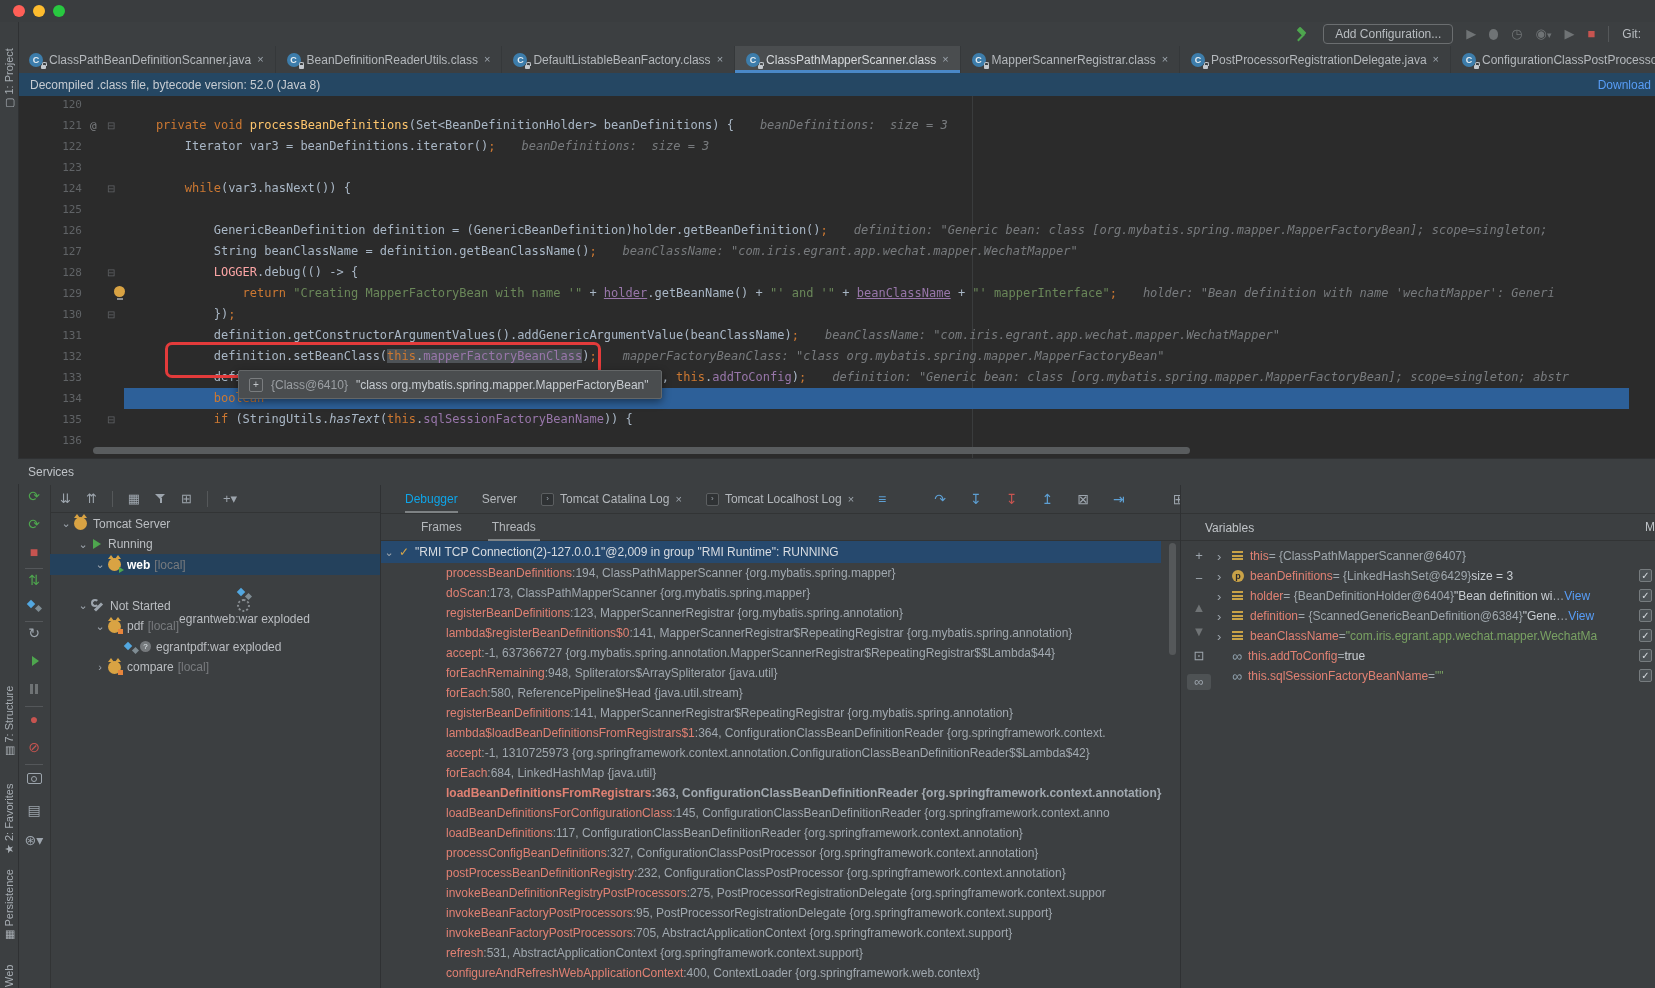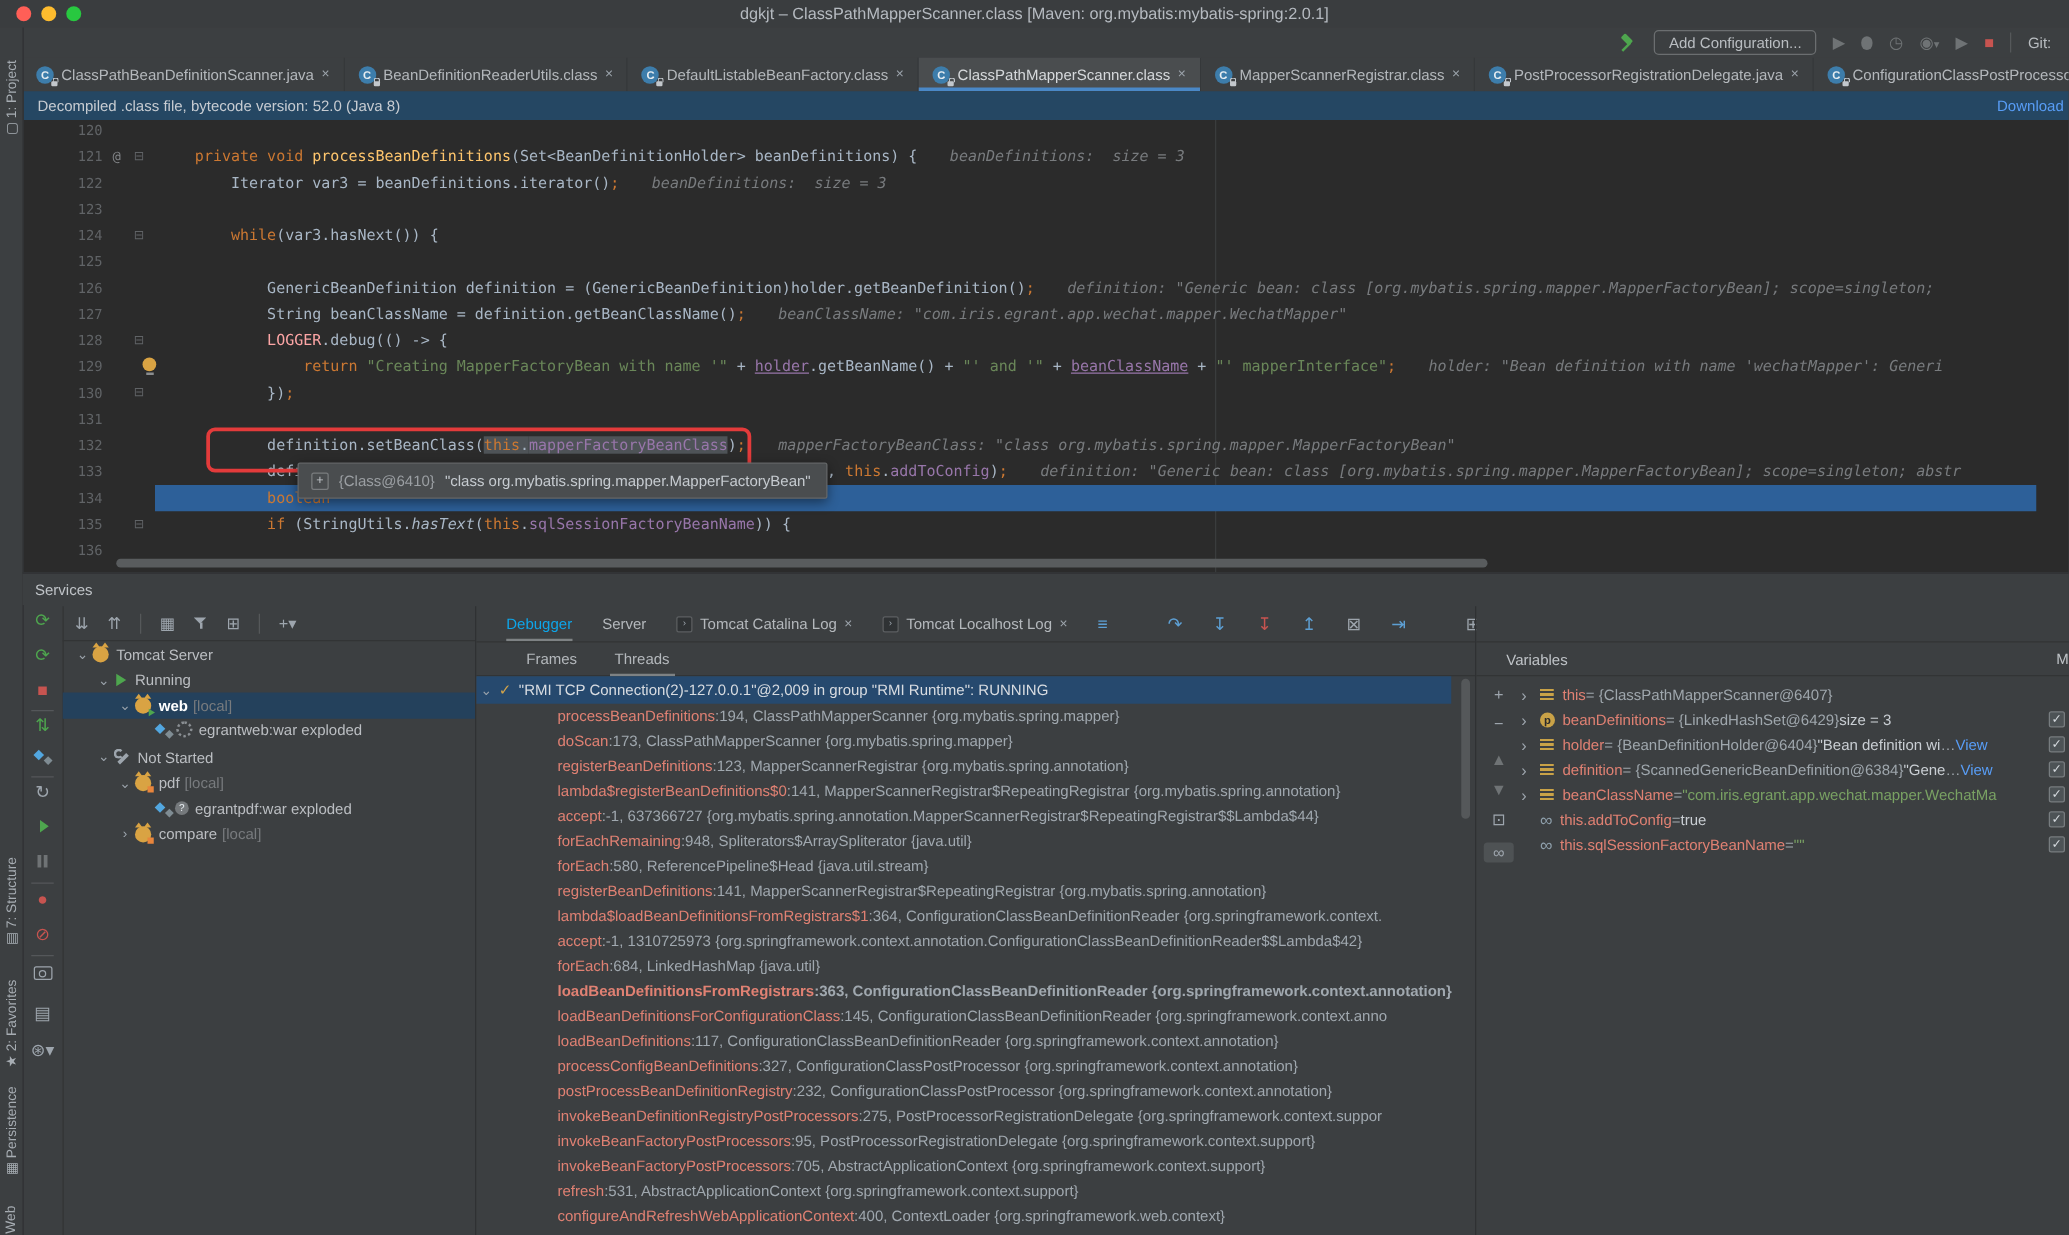--- a/index.html
+++ b/index.html
@@ -140,21 +140,20 @@
   .vcheck{position:absolute;left:458px;width:13px;height:13px;background:#4D5356;border:1px solid #777c7f;border-radius:2px;
           color:#D6DBDF;font-size:10px;line-height:12px;text-align:center;box-sizing:border-box}
 </style>
 </head>
 <body>
 
 <div id="titlebar">
   <span class="tl" style="left:13px;background:#ff5f57"></span>
   <span class="tl" style="left:33px;background:#febc2e"></span>
   <span class="tl" style="left:53px;background:#28c840"></span>
-  <span>dgkjt – ClassPathMapperScanner.class [Maven: org.mybatis:mybatis-spring:2.0.1]</span>
 </div>
 
 <div id="toolbar">
   <span class="ic-hammer"></span>
   <span class="tbtn">Add Configuration...</span>
   <span class="ticon dim">▶</span>
   <span class="ic-bug"></span>
   <span class="ticon dim">◷</span>
   <span class="ticon dim">◉<span style="font-size:9px">▾</span></span>
   <span class="ticon dim">▶</span>
@@ -252,20 +251,21 @@
         <span class="bulb" style="top: 3px;"></span>
         <pre class="ccode"><span class="k">                return </span><span class="s">"Creating MapperFactoryBean with name '"</span><span class="d"> + </span><span class="u">holder</span><span class="d">.getBeanName() + </span><span class="s">"' and '"</span><span class="d"> + </span><span class="u">beanClassName</span><span class="d"> + </span><span class="s">"' mapperInterface"</span><span class="o">;</span><i class="hint">holder: "Bean definition with name 'wechatMapper': Generi</i></pre>
       </div>
       <div class="crow" style="top: 208px;">
         <span class="gnum">130</span>
         <span class="gfold">⊟</span>
         <pre class="ccode"><span class="d">            })</span><span class="o">;</span></pre>
       </div>
       <div class="crow" style="top: 229px;">
         <span class="gnum">131</span>
+        <pre class="ccode"><span class="d">            definition.getConstructorArgumentValues().addGenericArgumentValue(beanClassName)</span><span class="o">;</span><i class="hint">beanClassName: "com.iris.egrant.app.wechat.mapper.WechatMapper"</i></pre>
       </div>
       <div class="crow" style="top: 250px;">
         <span class="gnum">132</span>
         <pre class="ccode"><span class="d">            definition.setBeanClass(</span><span class="k selbg">this</span><span class="d selbg">.</span><span class="f selbg">mapperFactoryBeanClass</span><span class="d">)</span><span class="o">;</span><i class="hint">mapperFactoryBeanClass: "class org.mybatis.spring.mapper.MapperFactoryBean"</i></pre>
       </div>
       <div class="crow" style="top: 271px;">
         <span class="gnum">133</span>
         <pre class="ccode"><span class="d">            definition.getPropertyValues().add(</span><span class="h">propertyName: </span><span class="s">"addToConfig"</span><span class="d">, </span><span class="k">this</span><span class="d">.</span><span class="f">addToConfig</span><span class="d">)</span><span class="o">;</span><i class="hint">definition: "Generic bean: class [org.mybatis.spring.mapper.MapperFactoryBean]; scope=singleton; abstr</i></pre>
       </div>
       <div class="crow" style="top: 292px;">
@@ -343,21 +343,21 @@
         <span>Running</span>
       </div>
       <div class="trow sel" style="top: 69px; padding-left: 42px;">
         <span class="tchev">⌄</span>
         <span class="ic-tomcat">
           <span class="b-run"></span>
         </span>
         <span class="bold">web</span>
         <span class="tsfx">[local]</span>
       </div>
-      <div class="trow" style="top: 88px; padding-left: 59px;">
+      <div class="trow" style="top: 101px; padding-left: 59px; flex-direction: column;">
         <span class="tchev"></span>
         <span class="ic-art"></span>
         <span class="ic-spin"></span>
         <span>egrantweb:war exploded</span>
       </div>
       <div class="trow" style="top: 110px; padding-left: 25px;">
         <span class="tchev">⌄</span>
         <span class="ic-wrench"></span>
         <span>Not Started</span>
       </div>

